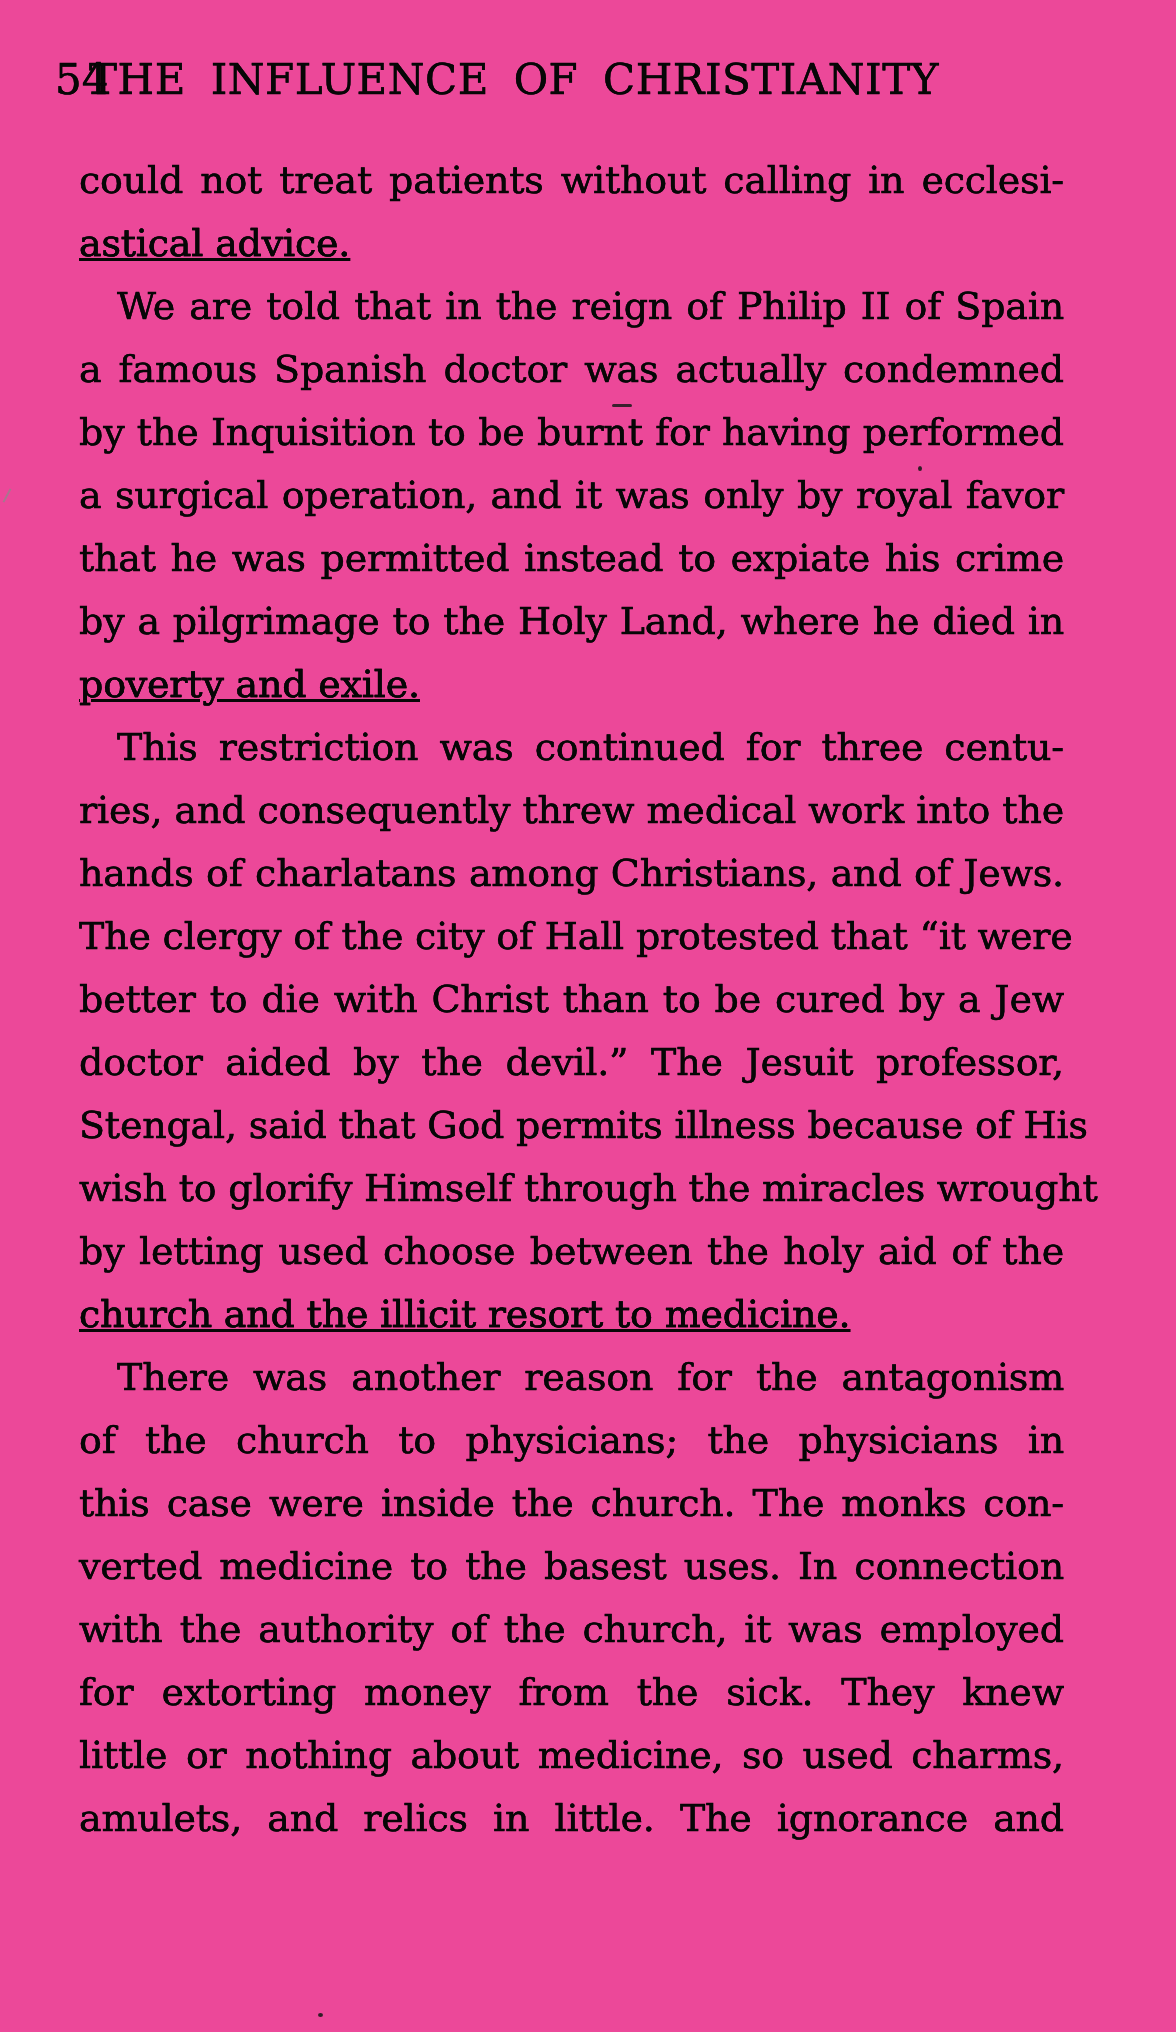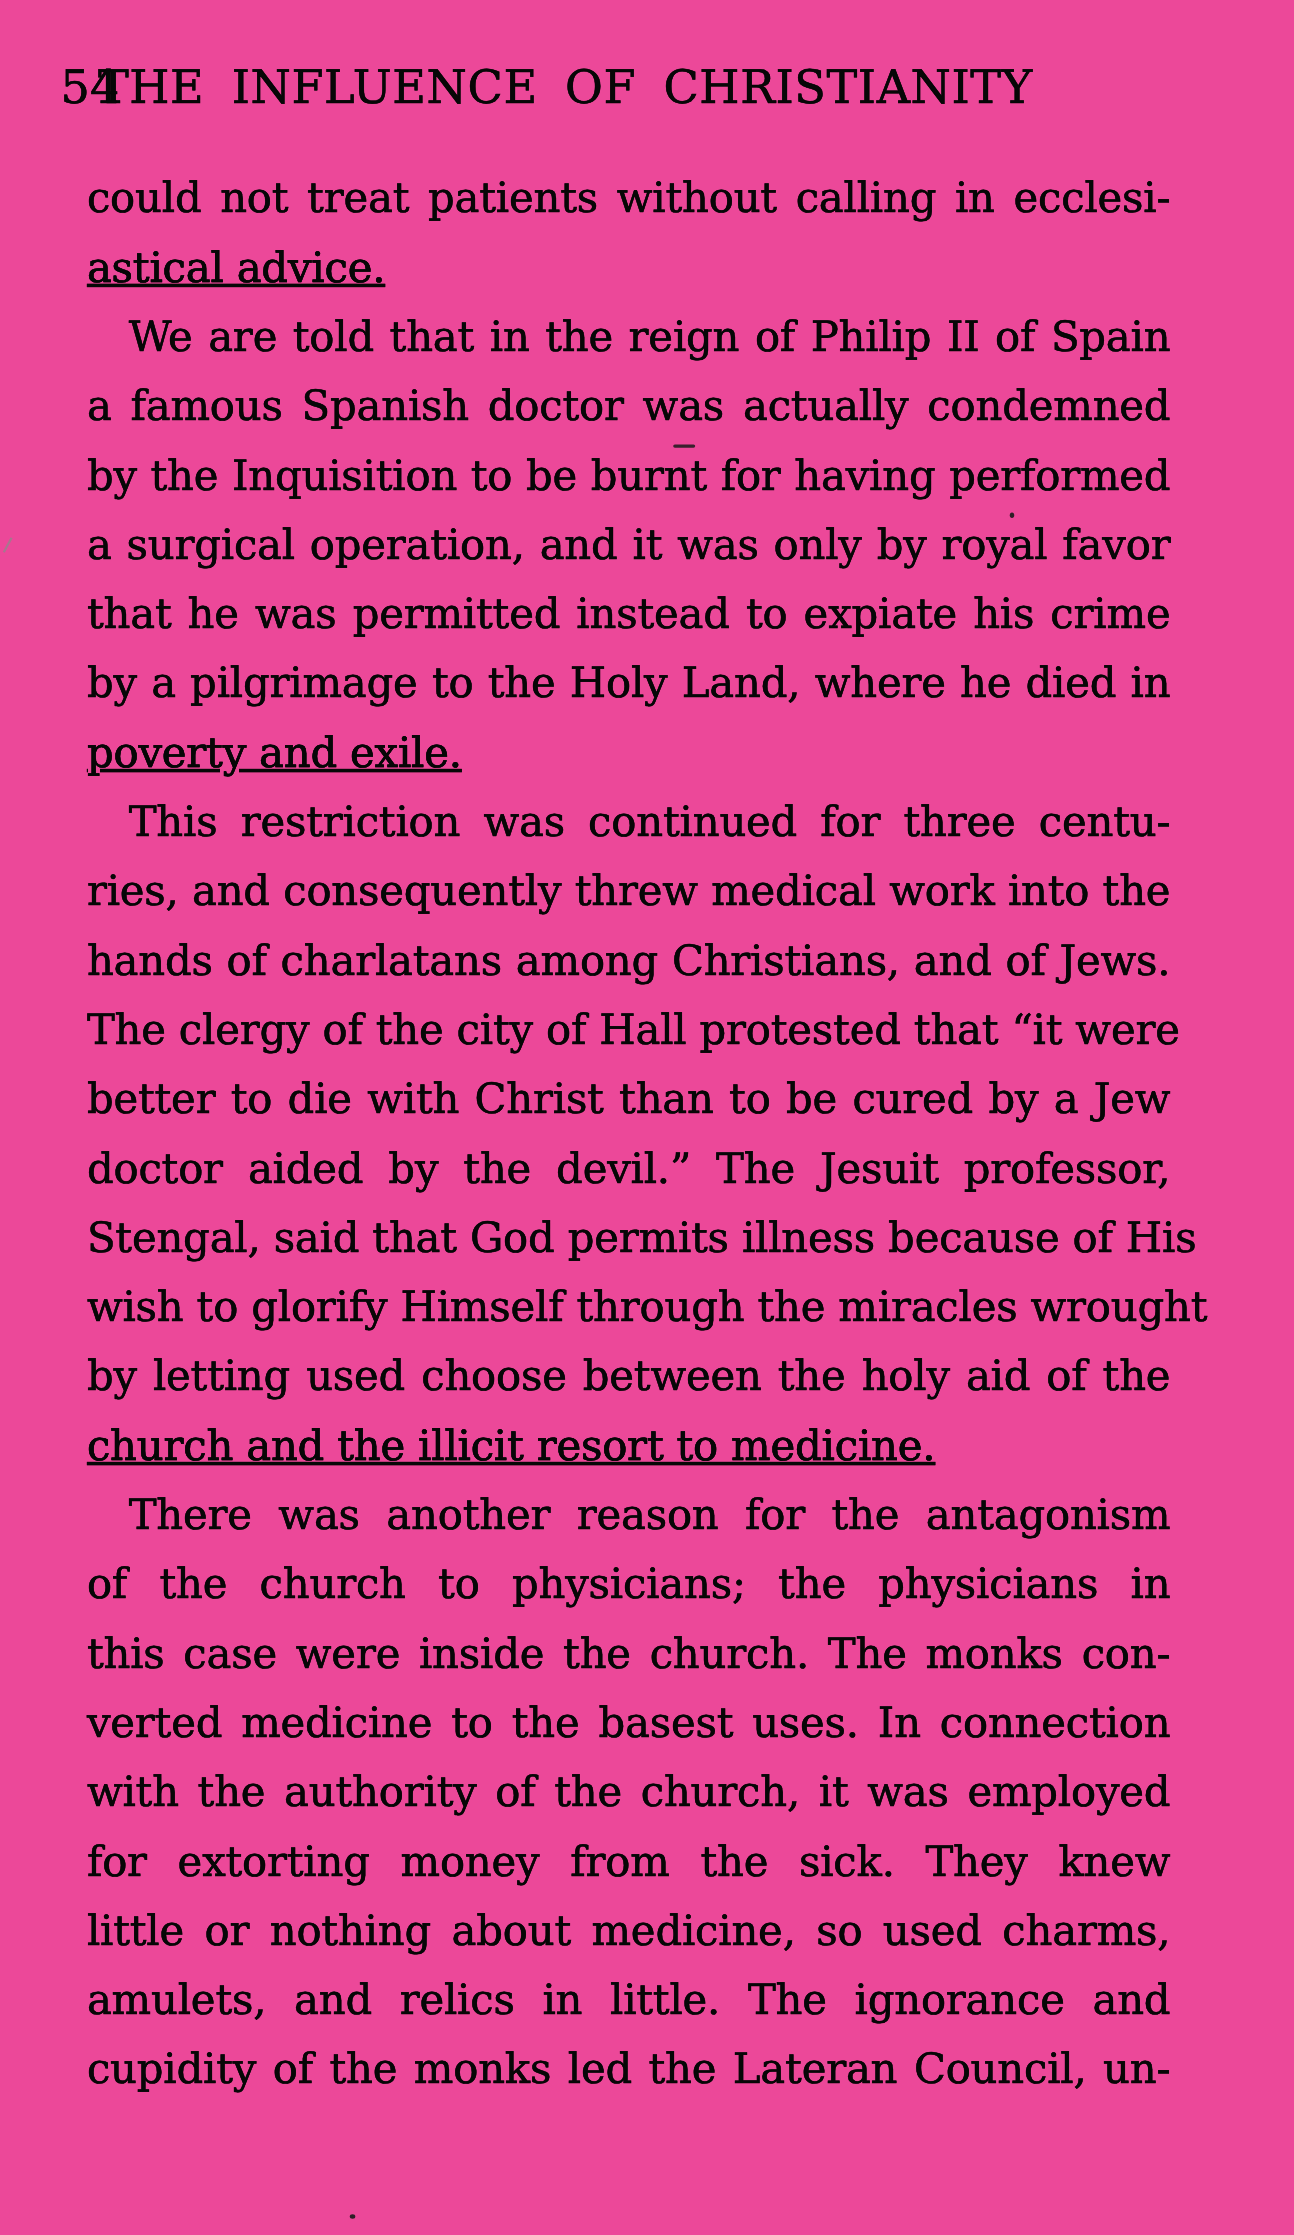--- a/index.html
+++ b/index.html
@@ -125,21 +125,20 @@
       <div class="line">by letting used choose between the holy aid of the</div>
       <div class="line para-end">church and the illicit resort to medicine.</div>
       <div class="line indent">There was another reason for the antagonism</div>
       <div class="line">of the church to physicians; the physicians in</div>
       <div class="line">this case were inside the church.  The monks con-</div>
       <div class="line">verted medicine to the basest uses.  In connection</div>
       <div class="line">with the authority of the church, it was employed</div>
       <div class="line">for extorting money from the sick.  They knew</div>
       <div class="line">little or nothing about medicine, so used charms,</div>
       <div class="line">amulets, and relics in little.  The ignorance and</div>
-      <div class="line">cupidity of the monks led the Lateran Council, un-</div>
     </div>
 
   <div class="artifact dash"></div>
   <div class="artifact dot-performed"></div>
   <div class="artifact dot-bottom"></div>
   <div class="artifact margin-tick"></div>
 
 </div>
 
 </body></html>

